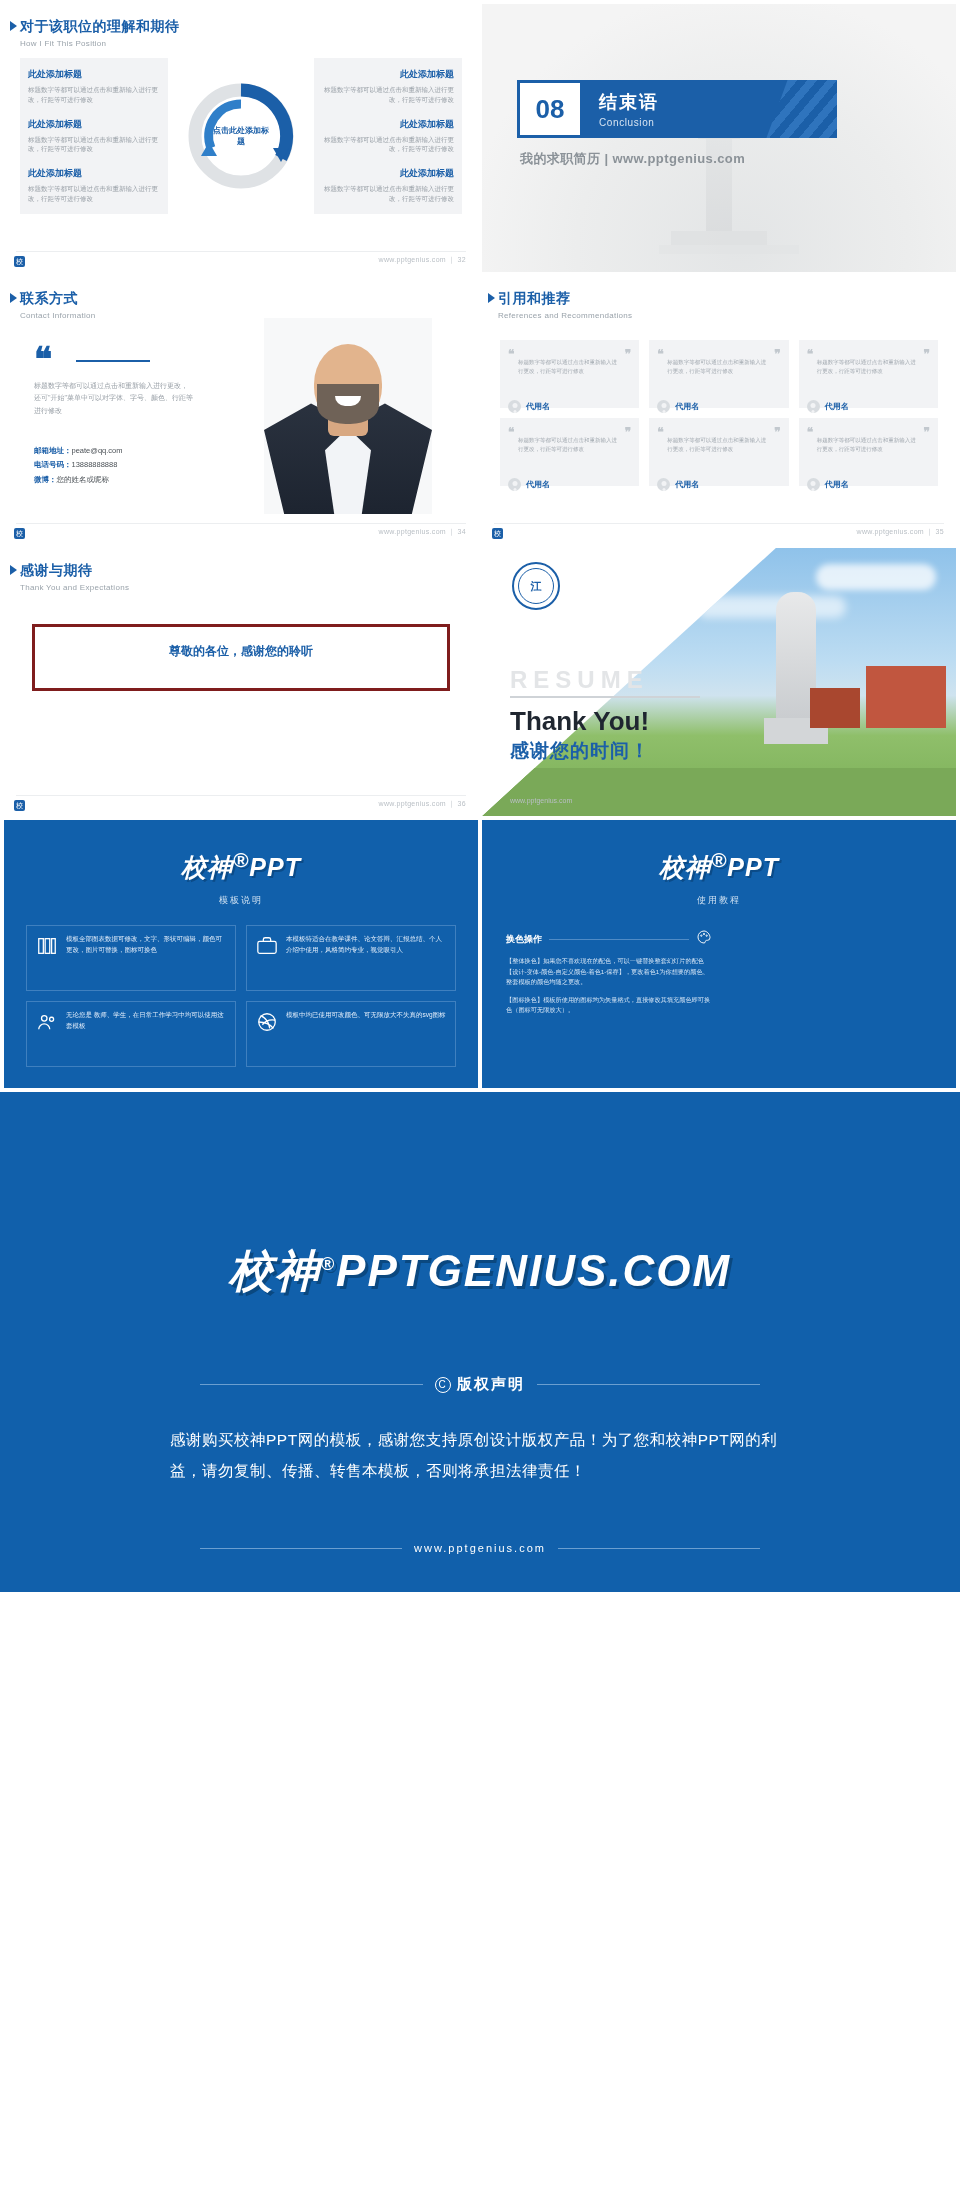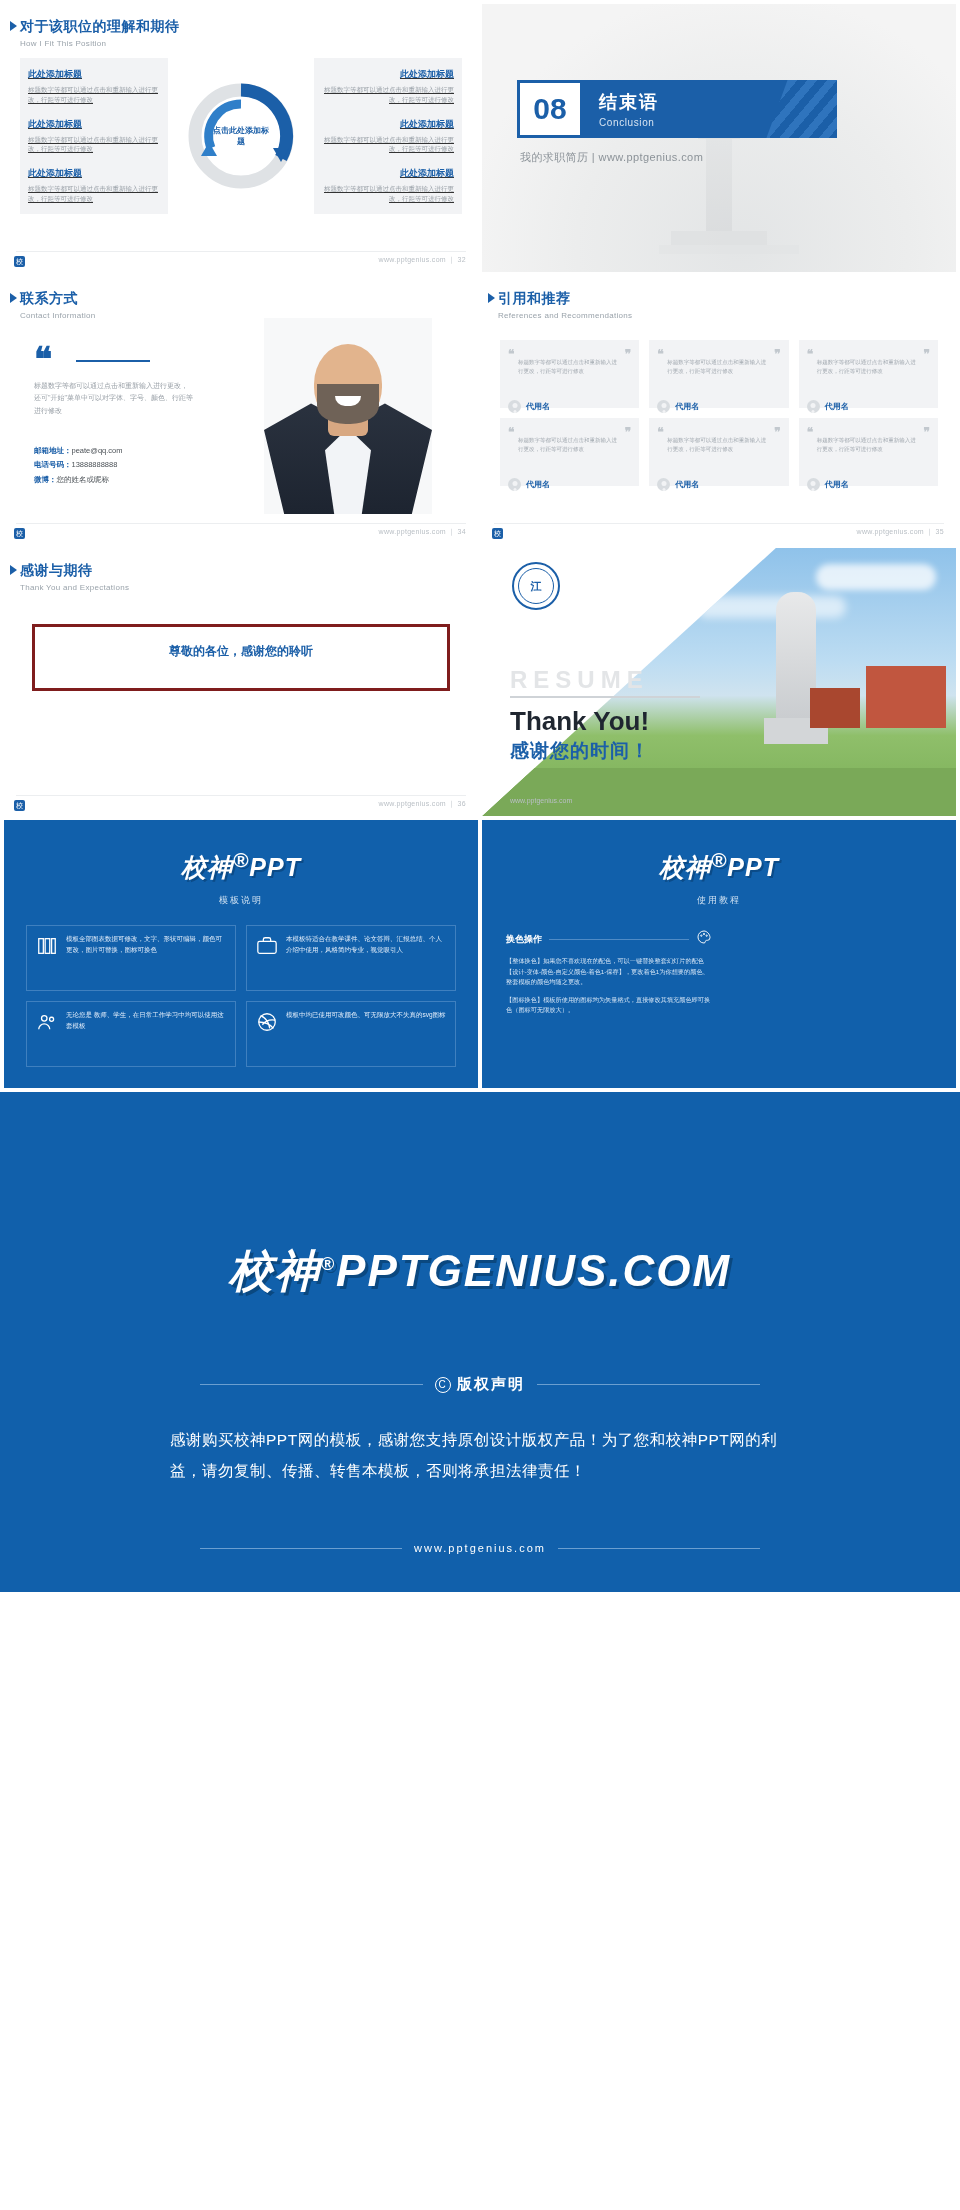--- a/index.html
+++ b/index.html
@@ -83,21 +83,20 @@
     font-size: 7px;
     line-height: 11px;
     text-align: center;
   }
 
   
   .s32-body {
     display: flex;
     gap: 6px;
     padding: 10px 16px 0 16px;
-    text-decoration: underline;
   }
   .s32-col {
     background: #f2f3f5;
     width: 154px;
     padding: 10px 8px;
   }
   .s32-item { margin-bottom: 13px; }
   .s32-item:last-child { margin-bottom: 0; }
   .s32-item h4 {
     margin: 0 0 4px 0;
@@ -194,21 +193,21 @@
     background: #1b5fa8;
     display: flex;
     align-items: center;
     overflow: hidden;
   }
   .s33-num {
     width: 66px;
     height: 58px;
     background: #fff;
     color: #1b5fa8;
-    font-size: 30px;
+    font-size: 26px;
     font-weight: bold;
     display: flex;
     align-items: center;
     justify-content: center;
     border: 3px solid #1b5fa8;
   }
   .s33-txt { padding-left: 16px; color: #fff; }
   .s33-txt .cn { font-size: 18px; font-weight: bold; letter-spacing: 2px; text-align: right; }
   .s33-txt .en { font-size: 10px; margin-top: 3px; letter-spacing: .6px; color:#d7e4f2; }
   .s33-slash {
@@ -217,23 +216,24 @@
     top: 0;
     width: 70px;
     height: 58px;
     background: repeating-linear-gradient(115deg, #2f74bd 0 9px, #1b5fa8 9px 18px);
     transform: skewX(-20deg);
   }
   .s33-note {
     position: absolute;
     left: 38px;
     top: 146px;
-    font-size: 11px;
+    font-size: 13px;
     color: #8b9298;
     letter-spacing: .4px;
+    font-weight: bold;
   }
 
   
   .s34-quote {
     position: absolute;
     left: 30px;
     top: 70px;
     font-size: 34px;
     color: #1b5fa8;
     font-weight: bold;

